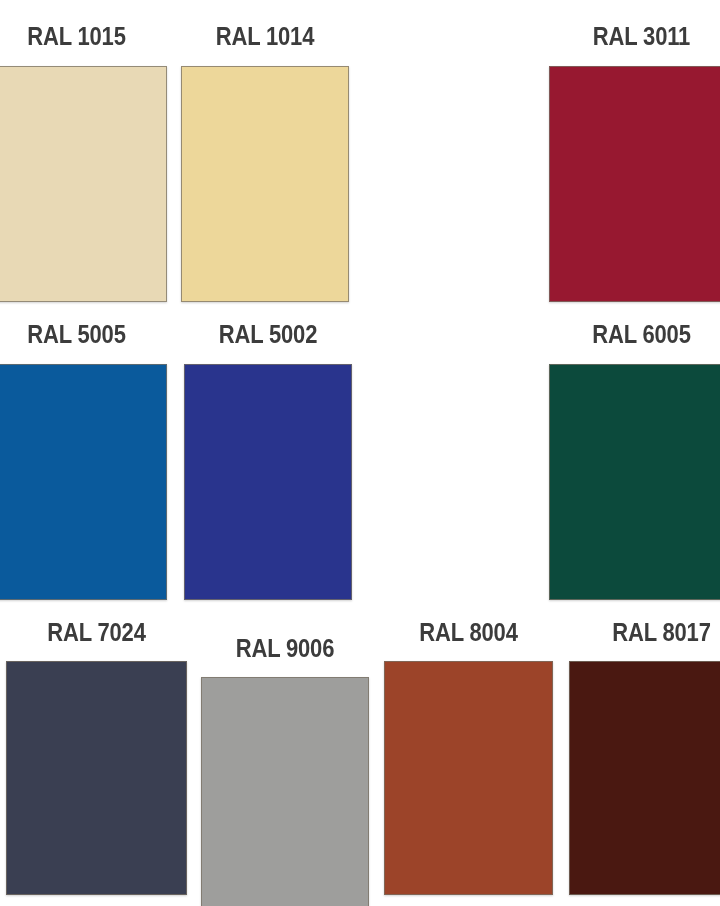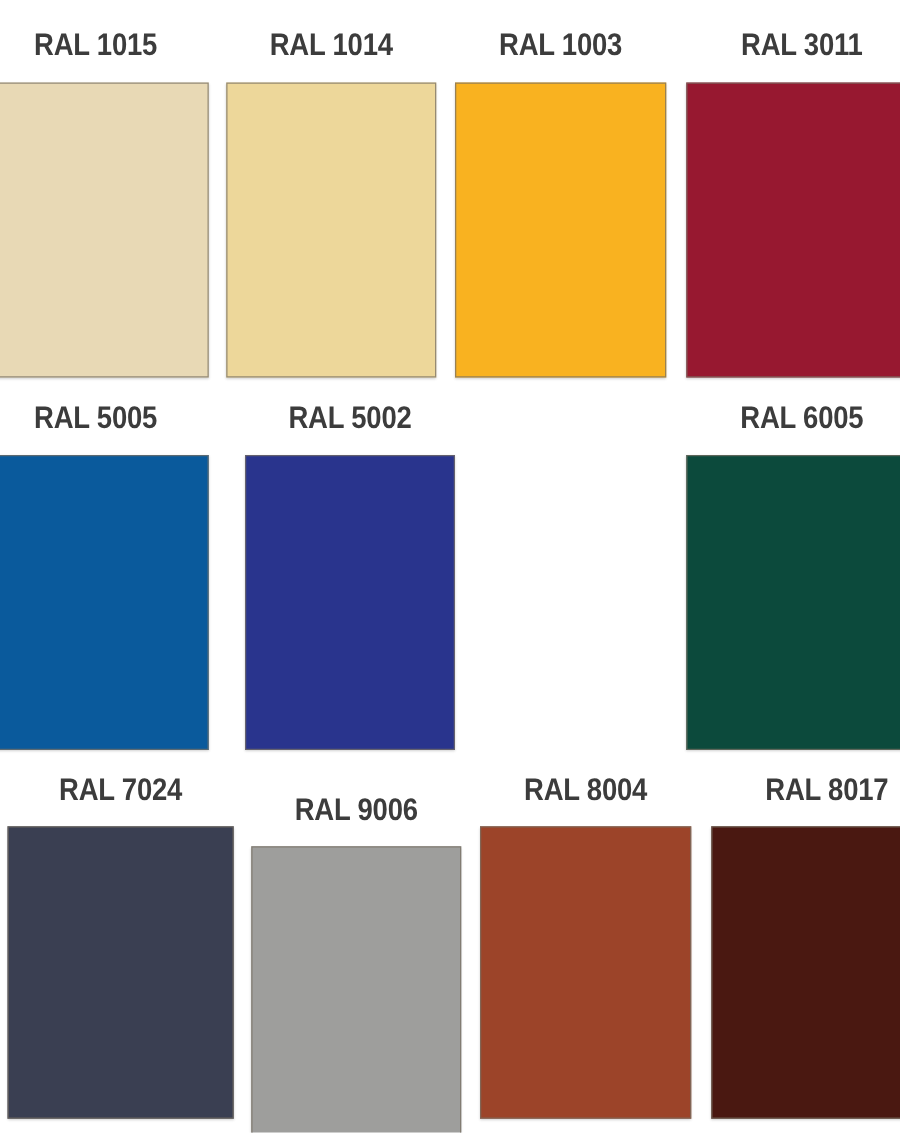--- a/index.html
+++ b/index.html
@@ -63,35 +63,31 @@
 <div id="ral-chart" style="background: rgb(255, 255, 255);">
     <div class="swatch-row" style="position: absolute; left: 0px; top: 0px; height: 668px;">
       <div class="swatch-cell" style="left: -14px; width: 181px; top: 0px; height: 906px;">
         <div class="swatch-label" style="top: 22px; color: rgb(60, 60, 60);">RAL 1015</div>
         <div class="swatch-chip" style="top: 66px; height: 236px; background: rgb(232, 217, 181);"></div>
       </div>
       <div class="swatch-cell" style="left: 181px; width: 168px; top: 0px; height: 906px;">
         <div class="swatch-label" style="top: 22px; color: rgb(60, 60, 60);">RAL 1014</div>
         <div class="swatch-chip" style="top: 66px; height: 236px; background: rgb(237, 215, 154);"></div>
       </div>
-      <div class="swatch-cell" style="left: 364px; width: 169px; top: 0px; height: 906px;">
-        <div class="swatch-label" style="top: 22px; color: rgb(60, 60, 60);">RAL 1003</div>
-        <div class="swatch-chip" style="top: 66px; height: 236px; background: rgb(249, 178, 32);"></div>
-      </div>
       <div class="swatch-cell" style="left: 549px; width: 185px; top: 0px; height: 906px;">
         <div class="swatch-label" style="top: 22px; color: rgb(60, 60, 60);">RAL 3011</div>
         <div class="swatch-chip" style="top: 66px; height: 236px; background: rgb(151, 24, 48);"></div>
       </div>
     </div>
     <div class="swatch-row" style="position: absolute; left: 0px; top: 0px; height: 664px; padding-left: 47px;">
       <div class="swatch-cell" style="left: -14px; width: 181px; top: 0px; height: 906px;">
         <div class="swatch-label" style="top: 320px; color: rgb(60, 60, 60);">RAL 5005</div>
         <div class="swatch-chip" style="top: 364px; height: 236px; background: rgb(10, 90, 156);"></div>
       </div>
-      <div class="swatch-cell" style="left: 196px; width: 168px; top: 0px; height: 906px;">
+      <div class="swatch-cell" style="left: 184px; width: 168px; top: 0px; height: 906px;">
         <div class="swatch-label" style="top: 320px; color: rgb(60, 60, 60);">RAL 5002</div>
         <div class="swatch-chip" style="top: 364px; height: 236px; background: rgb(41, 52, 141);"></div>
       </div>
       <div class="swatch-cell" style="left: 549px; width: 185px; top: 0px; height: 906px;">
         <div class="swatch-label" style="top: 320px; color: rgb(60, 60, 60);">RAL 6005</div>
         <div class="swatch-chip" style="top: 364px; height: 236px; background: rgb(12, 74, 60);"></div>
       </div>
     </div>
     <div class="swatch-row" style="position: absolute; left: 0px; top: 0px; height: 906px; margin-left: 20px;">
       <div class="swatch-cell" style="left: -14px; width: 181px; top: 0px; height: 906px;">

